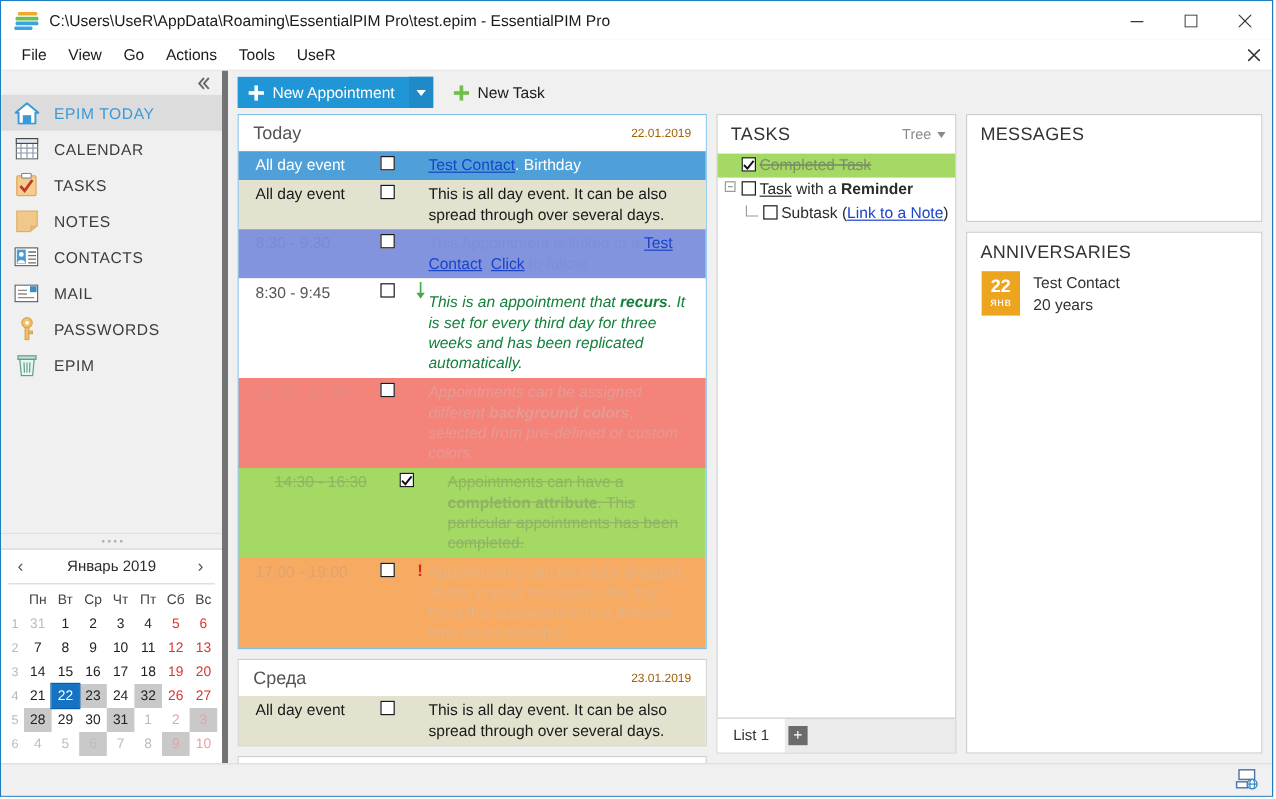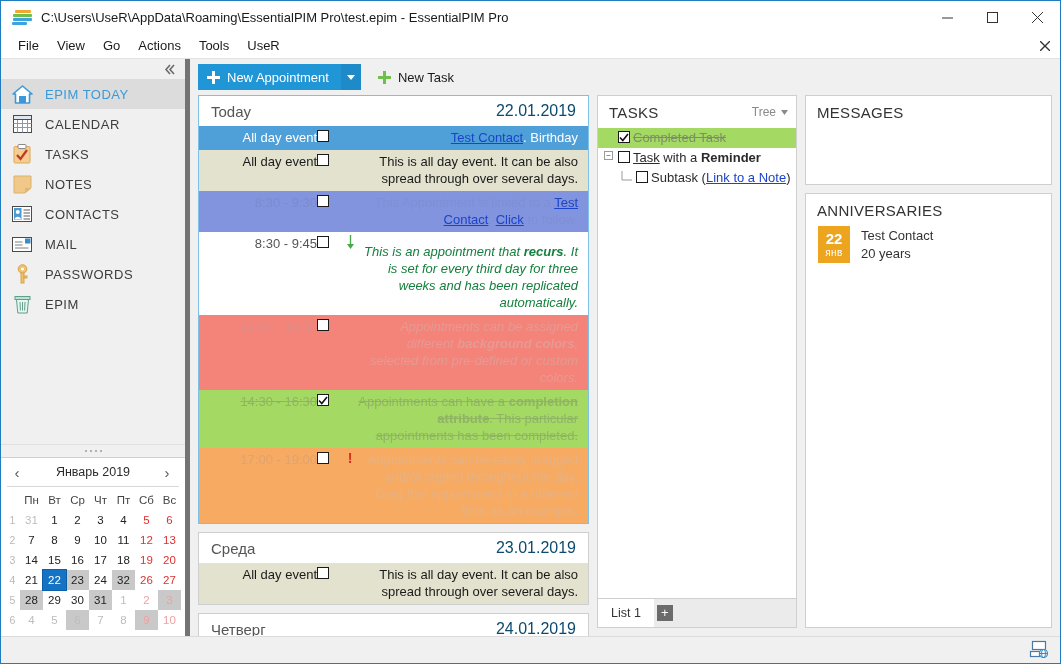--- a/index.html
+++ b/index.html
@@ -74,28 +74,28 @@
   .center{flex:1;display:flex;flex-direction:column;min-width:0;background:#f0f0f0;}
   .toolbar{height:36px;flex:0 0 36px;display:flex;align-items:center;padding-left:8px;gap:8px;background:#f0f0f0;}
   .btn-primary{height:26px;background:#2196d6;color:#fff;display:flex;align-items:center;
                font-size:13px;padding:0 0 0 9px;}
   .btn-primary .lbl{padding:0 12px 0 7px;}
   .btn-split{width:20px;height:26px;display:flex;align-items:center;justify-content:center;
              background:#1e8bc8;}
   .btn-flat{height:26px;display:flex;align-items:center;gap:7px;font-size:13px;color:#1a1a1a;padding:0 9px;}
 
   .panes{flex:1;display:flex;min-height:0;padding:0 8px 8px 8px;gap:8px;}
-  .col-today{flex:1;display:flex;flex-direction:column;gap:8px;min-width:0;text-align:right;}
+  .col-today{flex:1;display:flex;flex-direction:column;gap:8px;min-width:0;}
 
   .card{background:#ffffff;border:1px solid #cfcfcf;box-sizing:border-box;}
   .card.blue{border:1px solid #7fc0e6;}
   .day-head{height:30px;display:flex;align-items:center;justify-content:space-between;
             padding:0 12px;background:#ffffff;}
   .day-name{font-size:15px;color:#555;}
-  .day-date{font-size:16px;color:#0c4a6e;}
+  .day-date{font-size:10px;color:#a16207;}
 
   .appt{display:flex;padding:3px 0 4px 0;font-size:13px;line-height:17px;}
   .appt .time{width:118px;flex:0 0 118px;padding-left:14px;box-sizing:border-box;color:#333;}
   .appt .cb{width:26px;flex:0 0 26px;display:flex;justify-content:flex-start;padding-top:1px;}
   .appt .mark{width:14px;flex:0 0 14px;display:flex;justify-content:center;padding-top:0px;}
   .appt .txt{flex:1;padding-right:10px;}
   .chk{width:12px;height:12px;border:1.5px solid #1a1a1a;background:#fff;box-sizing:border-box;
        display:flex;align-items:center;justify-content:center;}
   .strike{text-decoration:line-through;}
   .lnk{color:#1b44c8;text-decoration:underline;}
@@ -467,21 +467,21 @@
                   </div>
                   <div class="txt ital" style="color: #15803d; margin-top: 8px;"><span>This is an appointment that </span><span style="font-weight: bold;">recurs</span><span>. It is set for every third day for three weeks and has been replicated automatically.</span></div>
                 </div>
                 <div class="appt" style="background: rgb(244, 131, 122);">
                   <div class="time" style="color: rgb(224, 140, 133);">12:30 - 14:30</div>
                   <div class="cb">
                     <span class="chk"></span>
                   </div>
                   <div class="txt ital" style="color: rgb(229, 154, 147); margin-left: 14px;"><span>Appointments can be assigned different </span><span style="font-weight: bold;">background colors</span><span>, selected from pre-defined or custom colors.</span></div>
                 </div>
-                <div class="appt" style="background: rgb(164, 217, 99);">
+                <div class="appt" style="background: rgb(164, 217, 99); padding-left: 16px;">
                   <div class="time strike" style="color: rgb(143, 180, 100);">14:30 - 16:30</div>
                   <div class="cb">
                     <span class="chk">
                       <svg width="10" height="9" viewBox="0 0 10 9">
                         <polyline points="1,4.5 3.8,7.5 9,1" fill="none" stroke="#111" stroke-width="1.6"></polyline>
                       </svg>
                     </span>
                   </div>
                   <div class="txt" style="color: rgb(143, 180, 100); margin-left: 14px;"><span style="text-decoration: line-through;">Appointments can have a </span><span style="font-weight: bold; text-decoration: line-through;">completion attribute</span><span style="text-decoration: line-through;">. This particular appointments has been completed.</span></div>
                 </div>

